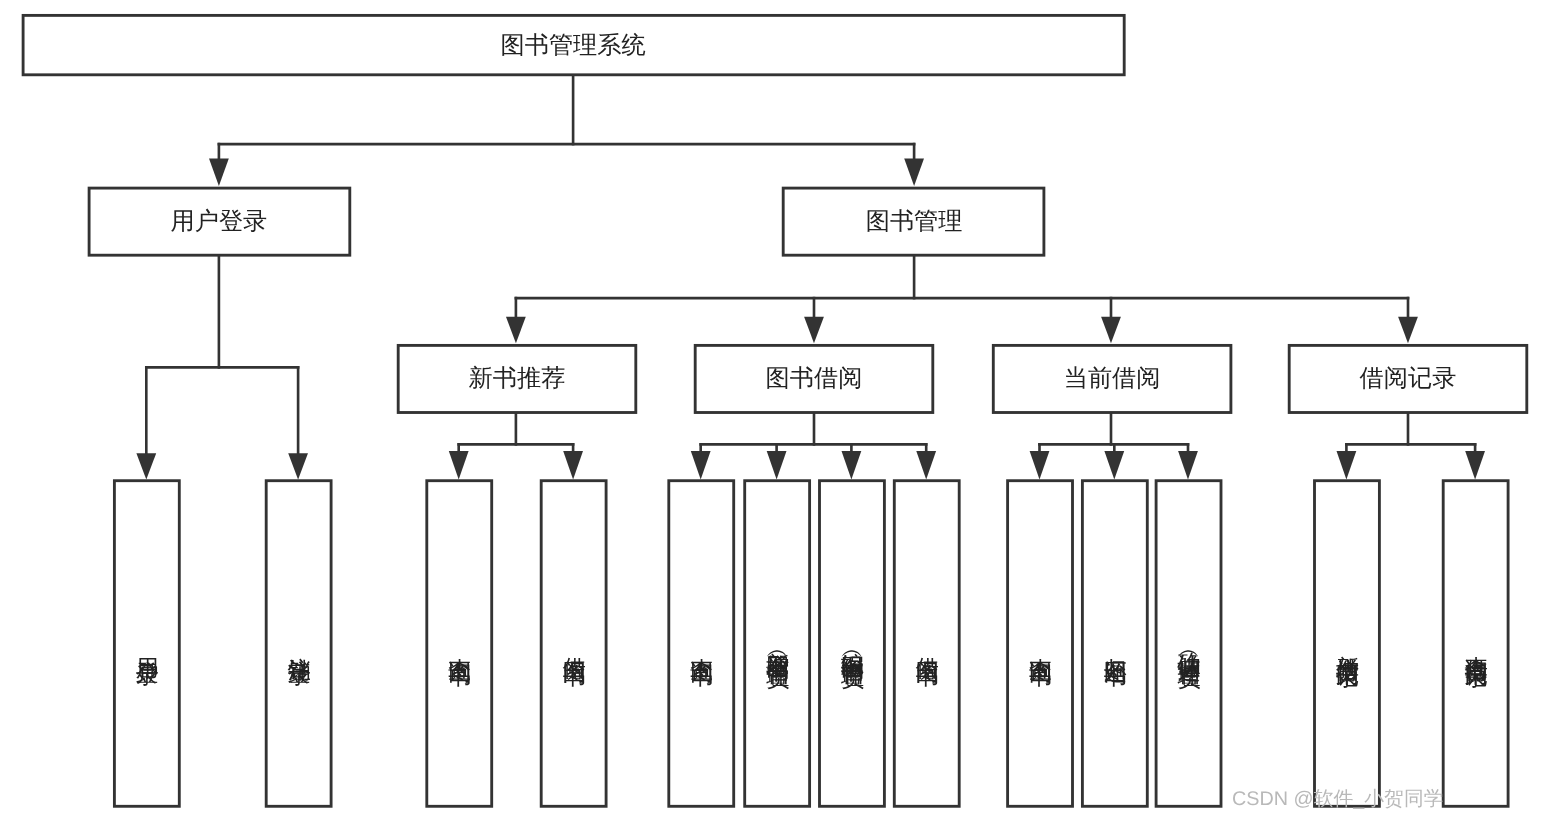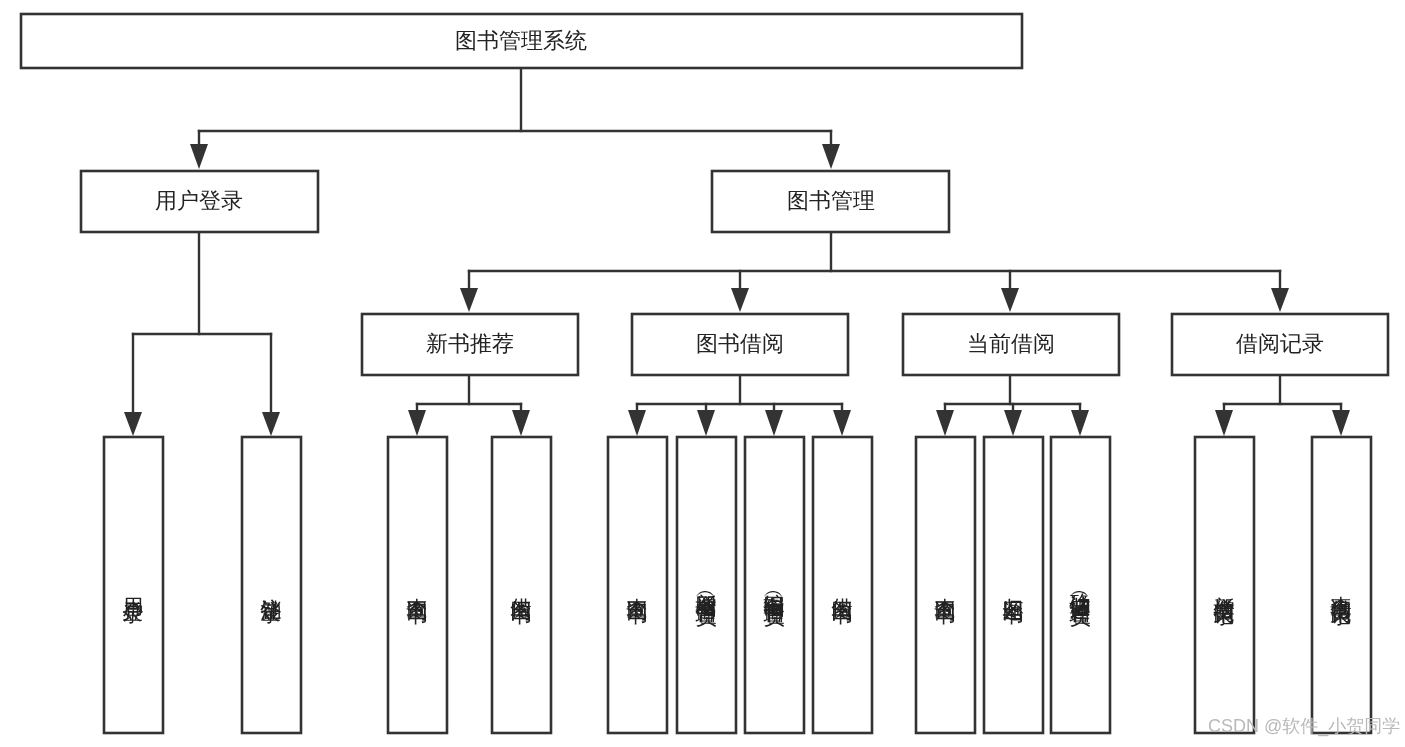--- a/index.html
+++ b/index.html
@@ -63,21 +63,21 @@
     text-orientation: upright;
     font-family: "Liberation Sans", "DejaVu Sans", sans-serif;
     font-size: 21px;
     color: #222222;
     letter-spacing: 2px;
     line-height: 1;
     white-space: nowrap;
   }
   .watermark {
     position: absolute;
-    left: 1208px;
+    left: 1120px;
     top: 714px;
     font-family: "Liberation Sans", "DejaVu Sans", sans-serif;
     font-size: 18px;
     color: #b9b9b9;
     white-space: nowrap;
     pointer-events: none;
   }
 </style>
 </head>
 <body>

